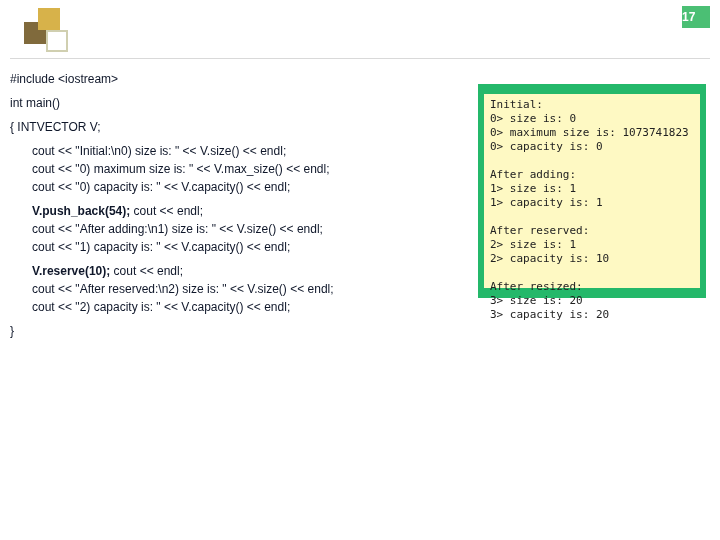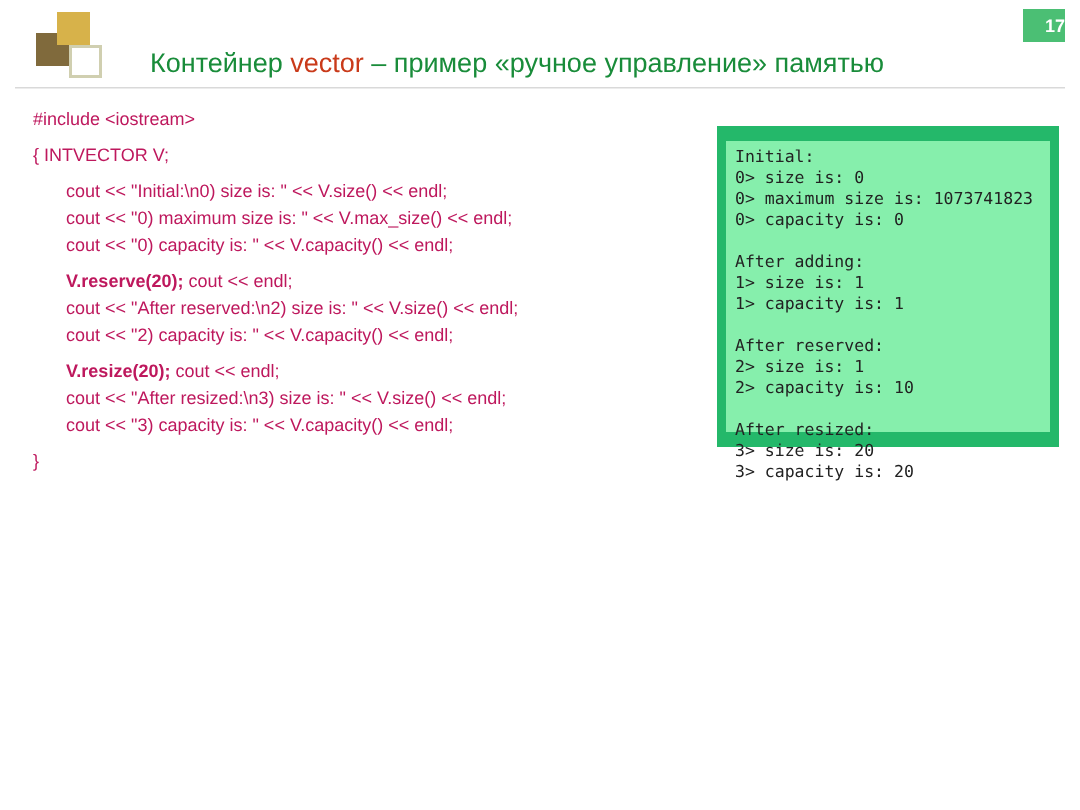--- a/index.html
+++ b/index.html
@@ -2,69 +2,67 @@
 <html><head>
 <meta charset="utf-8">
 <style>
   html,body{margin:0;padding:0;width:720px;height:540px;background:#fff;font-family:"Segoe UI",Arial,sans-serif;font-size:13px;color:#222;overflow:hidden}
   .slide{position:relative;width:720px;height:540px;background:#fff}
   .logo{position:absolute;left:24px;top:8px}
   .logo .sq{position:absolute;width:22px;height:22px}
   .logo .a{left:0;top:14px;background:#806a3c}
   .logo .b{left:14px;top:0;background:#d7b24a}
   .logo .c{left:22px;top:22px;background:#fff;border:2px solid #d0cfb0;width:18px;height:18px}
-  .pagelabel{position:absolute;right:10px;top:6px;width:28px;height:22px;background:#4bbf74;color:#fff;text-align:right;line-height:22px;font-weight:bold;font-size:12px}
+  .pagelabel{position:absolute;right:10px;top:6px;width:28px;height:22px;background:#4bbf74;color:#fff;text-align:left;line-height:22px;font-weight:bold;font-size:12px}
   .title{position:absolute;left:100px;top:32px;font-size:18px;font-family:"Tahoma",sans-serif}
   .title .g{color:#198c3a}
   .title .r{color:#c93a1a}
   .rule{position:absolute;left:10px;top:58px;width:700px;height:0;border-top:1px solid #d9d9d9}
-  .code{position:absolute;left:22px;top:70px;font-family:"Tahoma","Verdana",sans-serif;font-size:12px;line-height:18px;color:#be185d}
+  .code{position:absolute;left:10px;top:70px;font-family:"Tahoma","Verdana",sans-serif;font-size:12px;line-height:18px;color:#0f172a}
   .code .blk{margin-bottom:6px}
   .code b{font-weight:bold}
-  .term{position:absolute;right:14px;top:84px;width:228px;height:214px;background:#86efac;border:6px solid #24b86a;border-top-width:10px;border-bottom-width:10px;font-family:Consolas,Menlo,monospace;font-size:11px;line-height:14px;color:#222;padding:4px 6px;box-sizing:border-box;white-space:pre}
+  .term{position:absolute;right:14px;top:84px;width:228px;height:214px;background:#fef9c3;border:6px solid #24b86a;border-top-width:10px;border-bottom-width:10px;font-family:Consolas,Menlo,monospace;font-size:11px;line-height:14px;color:#222;padding:4px 6px;box-sizing:border-box;white-space:pre}
   .ind2{padding-left:22px}
 </style>
 </head>
 <body>
 
 <div class="slide">
 
   <div class="logo">
     <div class="sq a"></div>
     <div class="sq b"></div>
     <div class="sq c"></div>
   </div>
 
   <div class="pagelabel">17</div>
 
-  <div class="title">
-    <span class="g">Контейнер </span><span class="r">vector</span><span class="g"> – пример «ручное управление» памятью</span>
-  </div>
 
   <div class="rule"></div>
 
   <div class="code">
     <div class="blk">
       <div>#include &lt;iostream&gt;</div>
     </div>
+    <div class="blk">int main()</div>
     <div class="blk">{    INTVECTOR V;</div>
     <div class="blk">
       <div class="ind2">cout &lt;&lt; "Initial:\n0) size is: " &lt;&lt; V.size() &lt;&lt; endl;</div>
       <div class="ind2">cout &lt;&lt; "0) maximum size is: " &lt;&lt; V.max_size() &lt;&lt; endl;</div>
       <div class="ind2">cout &lt;&lt; "0) capacity is: " &lt;&lt; V.capacity() &lt;&lt; endl;</div>
     </div>
     <div class="blk">
-      <div class="ind2"><b>V.reserve(20);</b><span>      cout &lt;&lt; endl;</span></div>
+      <div class="ind2"><b>V.push_back(54);</b><span>     cout &lt;&lt; endl;</span></div>
+      <div class="ind2">cout &lt;&lt; "After adding:\n1) size is: " &lt;&lt; V.size() &lt;&lt; endl;</div>
+      <div class="ind2">cout &lt;&lt; "1) capacity is: " &lt;&lt; V.capacity() &lt;&lt; endl;</div>
+    </div>
+    <div class="blk">
+      <div class="ind2"><b>V.reserve(10);</b><span>      cout &lt;&lt; endl;</span></div>
       <div class="ind2">cout &lt;&lt; "After reserved:\n2) size is: " &lt;&lt; V.size() &lt;&lt; endl;</div>
       <div class="ind2">cout &lt;&lt; "2) capacity is: " &lt;&lt; V.capacity() &lt;&lt; endl;</div>
-    </div>
-    <div class="blk">
-      <div class="ind2"><b>V.resize(20);</b><span>    cout &lt;&lt; endl;</span></div>
-      <div class="ind2">cout &lt;&lt; "After resized:\n3) size is: " &lt;&lt; V.size() &lt;&lt; endl;</div>
-      <div class="ind2">cout &lt;&lt; "3) capacity is: " &lt;&lt; V.capacity() &lt;&lt; endl;</div>
     </div>
     <div>}</div>
   </div>
 
   <div class="term"><span>Initial:</span>
 <span>0&gt; size is: 0</span>
 <span>0&gt; maximum size is: 1073741823</span>
 <span>0&gt; capacity is: 0</span>
 <span></span>
 <span>After adding:</span>

